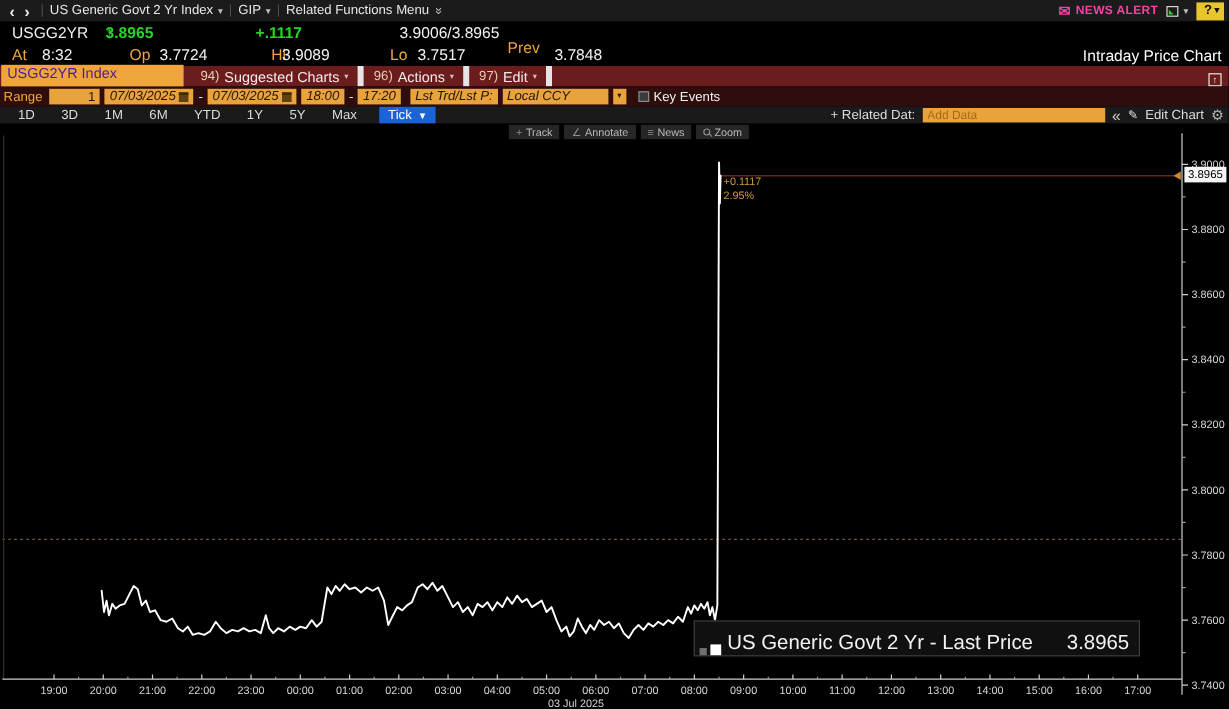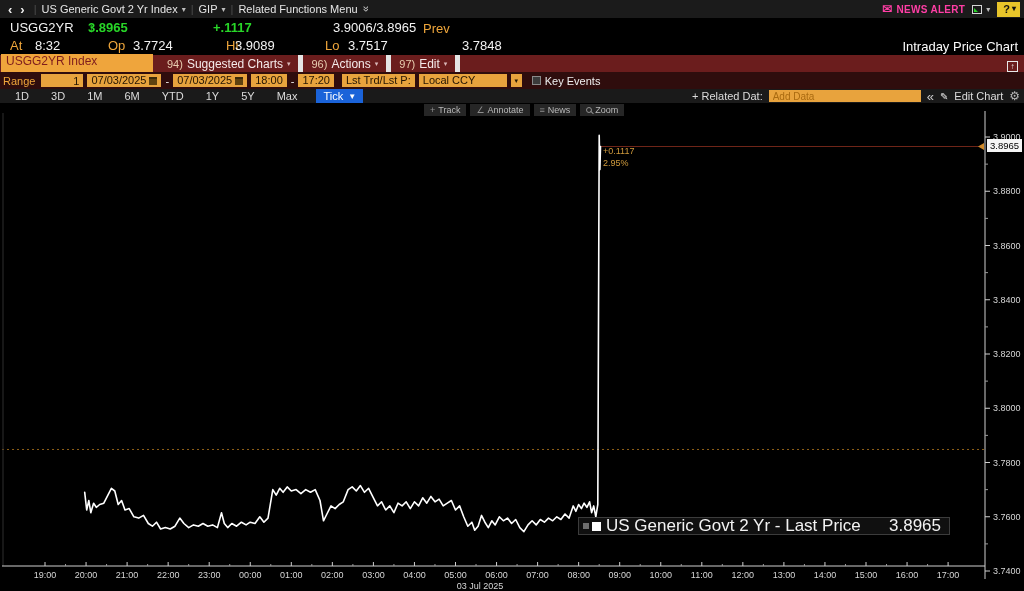--- a/index.html
+++ b/index.html
@@ -26,36 +26,36 @@
   .help-box .caret{color:#111;}
 
   
   .quote{position:absolute;left:0;top:18px;width:1024px;height:37px;background:#000;font-size:13px;}
   .quote span{position:absolute;white-space:nowrap;}
   .w{color:#f2f2f2;} .g{color:#28d628;} .a{color:#efa63b;}
 
   
   .redbar{position:absolute;left:0;top:55px;width:1024px;height:17px;background:#6b1d1d;
           display:flex;align-items:center;font-size:12px;color:#f0dede;}
-  .sec-field{background:#efa53c;color:#7f1d1d;font-size:12px;height:19px;line-height:15px;
+  .sec-field{background:#efa53c;color:#4c1d95;font-size:12px;height:19px;line-height:15px;
              width:152px;padding:0 5px;margin:0 6px 0 1px;}
   .menu-item{display:flex;align-items:center;gap:4px;padding:0 8px;height:100%;
              border-right:5px solid #e5e5e5;color:#f4eaea;}
   .menu-num{color:#e8cdb0;font-size:11px;}
   .menu-caret{font-size:7px;color:#d9b8b8;}
   .redbar-right{margin-left:auto;display:flex;align-items:flex-end;gap:7px;padding-right:6px;color:#fff;flex-direction:column;}
   .chart-title{font-size:13px;color:#fbfbfb;}
   .share-icon{width:11px;height:11px;border:1px solid #e8e8e8;color:#e8e8e8;font-size:8px;
               line-height:9px;text-align:center;display:inline-block;}
 
   
   .rangebar{position:absolute;left:0;top:72px;width:1024px;height:17px;background:#2f0d0d;
             display:flex;align-items:center;gap:4px;font-size:11px;color:#efefef;padding:0 3px;}
   .amber-field{background:#e8a33d;color:#241503;height:13px;line-height:13px;padding:0 4px;
-               display:inline-flex;align-items:center;gap:3px;white-space:nowrap;}
+               display:inline-flex;align-items:center;gap:3px;white-space:nowrap;font-style:italic;}
   .amber-input{background:#e8a33d;border:none;color:#241503;height:13px;width:42px;
                font-size:11px;text-align:right;padding:0 4px;font-family:inherit;}
   .cal-icon{width:8px;height:8px;background:#5f4210;border-top:2px solid #3c2a08;display:inline-block;}
   .dd-btn{background:#e8a33d;width:11px;height:13px;text-align:center;font-size:7px;color:#241503;
           line-height:13px;}
   .chk{width:9px;height:9px;background:#3b3b3b;border:1px solid #8a8a8a;display:inline-block;margin-left:6px;}
   .range-label{color:#efa63b;margin-right:2px;}
 
   
   .periodbar{position:absolute;left:0;top:89px;width:1024px;height:14px;background:#1a1a1a;
@@ -79,22 +79,22 @@
   .chart-btns{position:absolute;left:424px;top:1px;display:flex;gap:4px;}
   .cbtn{background:#262626;color:#b9b9b9;font-size:9px;height:12px;display:flex;
         align-items:center;gap:3px;padding:0 6px;}
   .cbtn .ic{color:#8f8f8f;font-size:9px;line-height:1;}
   .zoom-glass{width:6px;height:6px;border:1px solid #8f8f8f;border-radius:50%;position:relative;display:inline-block;}
   .zoom-glass::after{content:"";position:absolute;width:4px;height:1px;background:#8f8f8f;
                      transform:rotate(45deg);right:-3px;bottom:-1px;}
   .annotation{position:absolute;left:603px;top:42px;font-size:9px;line-height:1.35;color:#cf9a3c;}
   .last-label{position:absolute;left:987px;top:36px;background:#f5f5f5;color:#000;
               font-size:9.5px;padding:0 3px;height:13px;line-height:13px;}
-  .legend{position:absolute;left:578px;top:414px;width:372px;height:18px;background:#101010;
-          border:1px solid #3c3c3c;display:flex;align-items:center;padding:0 8px 0 4px;}
+  .legend{position:absolute;left:578px;top:414px;width:372px;height:30px;background:#101010;
+          border:1px solid #3c3c3c;display:flex;align-items:flex-end;padding:0 8px 0 4px;}
   .sq-dim{width:6px;height:6px;background:#6f6f6f;display:inline-block;margin-right:3px;}
   .sq-white{width:9px;height:9px;background:#fff;display:inline-block;margin-right:5px;}
   .legend-text{font-size:17px;color:#f2f2f2;white-space:nowrap;}
   .legend-val{font-size:17px;color:#f2f2f2;margin-left:auto;}
 </style>
 </head>
 <body>
 
 <div class="app">
 
@@ -142,21 +142,21 @@
     <span class="w" style="left:333px;top:2px;">3.9006/3.8965</span>
 
     <span class="a" style="left:10px;top:20px;">At</span>
     <span class="w" style="left:35px;top:20px;">8:32</span>
     <span class="a" style="left:108px;top:20px;">Op</span>
     <span class="w" style="left:133px;top:20px;">3.7724</span>
     <span class="a" style="left:226px;top:20px;">Hi</span>
     <span class="w" style="left:235px;top:20px;">3.9089</span>
     <span class="a" style="left:325px;top:20px;">Lo</span>
     <span class="w" style="left:348px;top:20px;">3.7517</span>
-    <span class="a" style="left:423px;top:3px;">Prev</span>
+    <span class="a" style="left:423px;top:14px;">Prev</span>
     <span class="w" style="left:462px;top:20px;">3.7848</span>
   </div>
 
   <div class="redbar">
     <span class="sec-field">USGG2YR Index</span>
     <span class="menu-item">
       <span class="menu-num">94)</span>
       <span>Suggested Charts</span>
       <span class="menu-caret">▾</span>
     </span>

